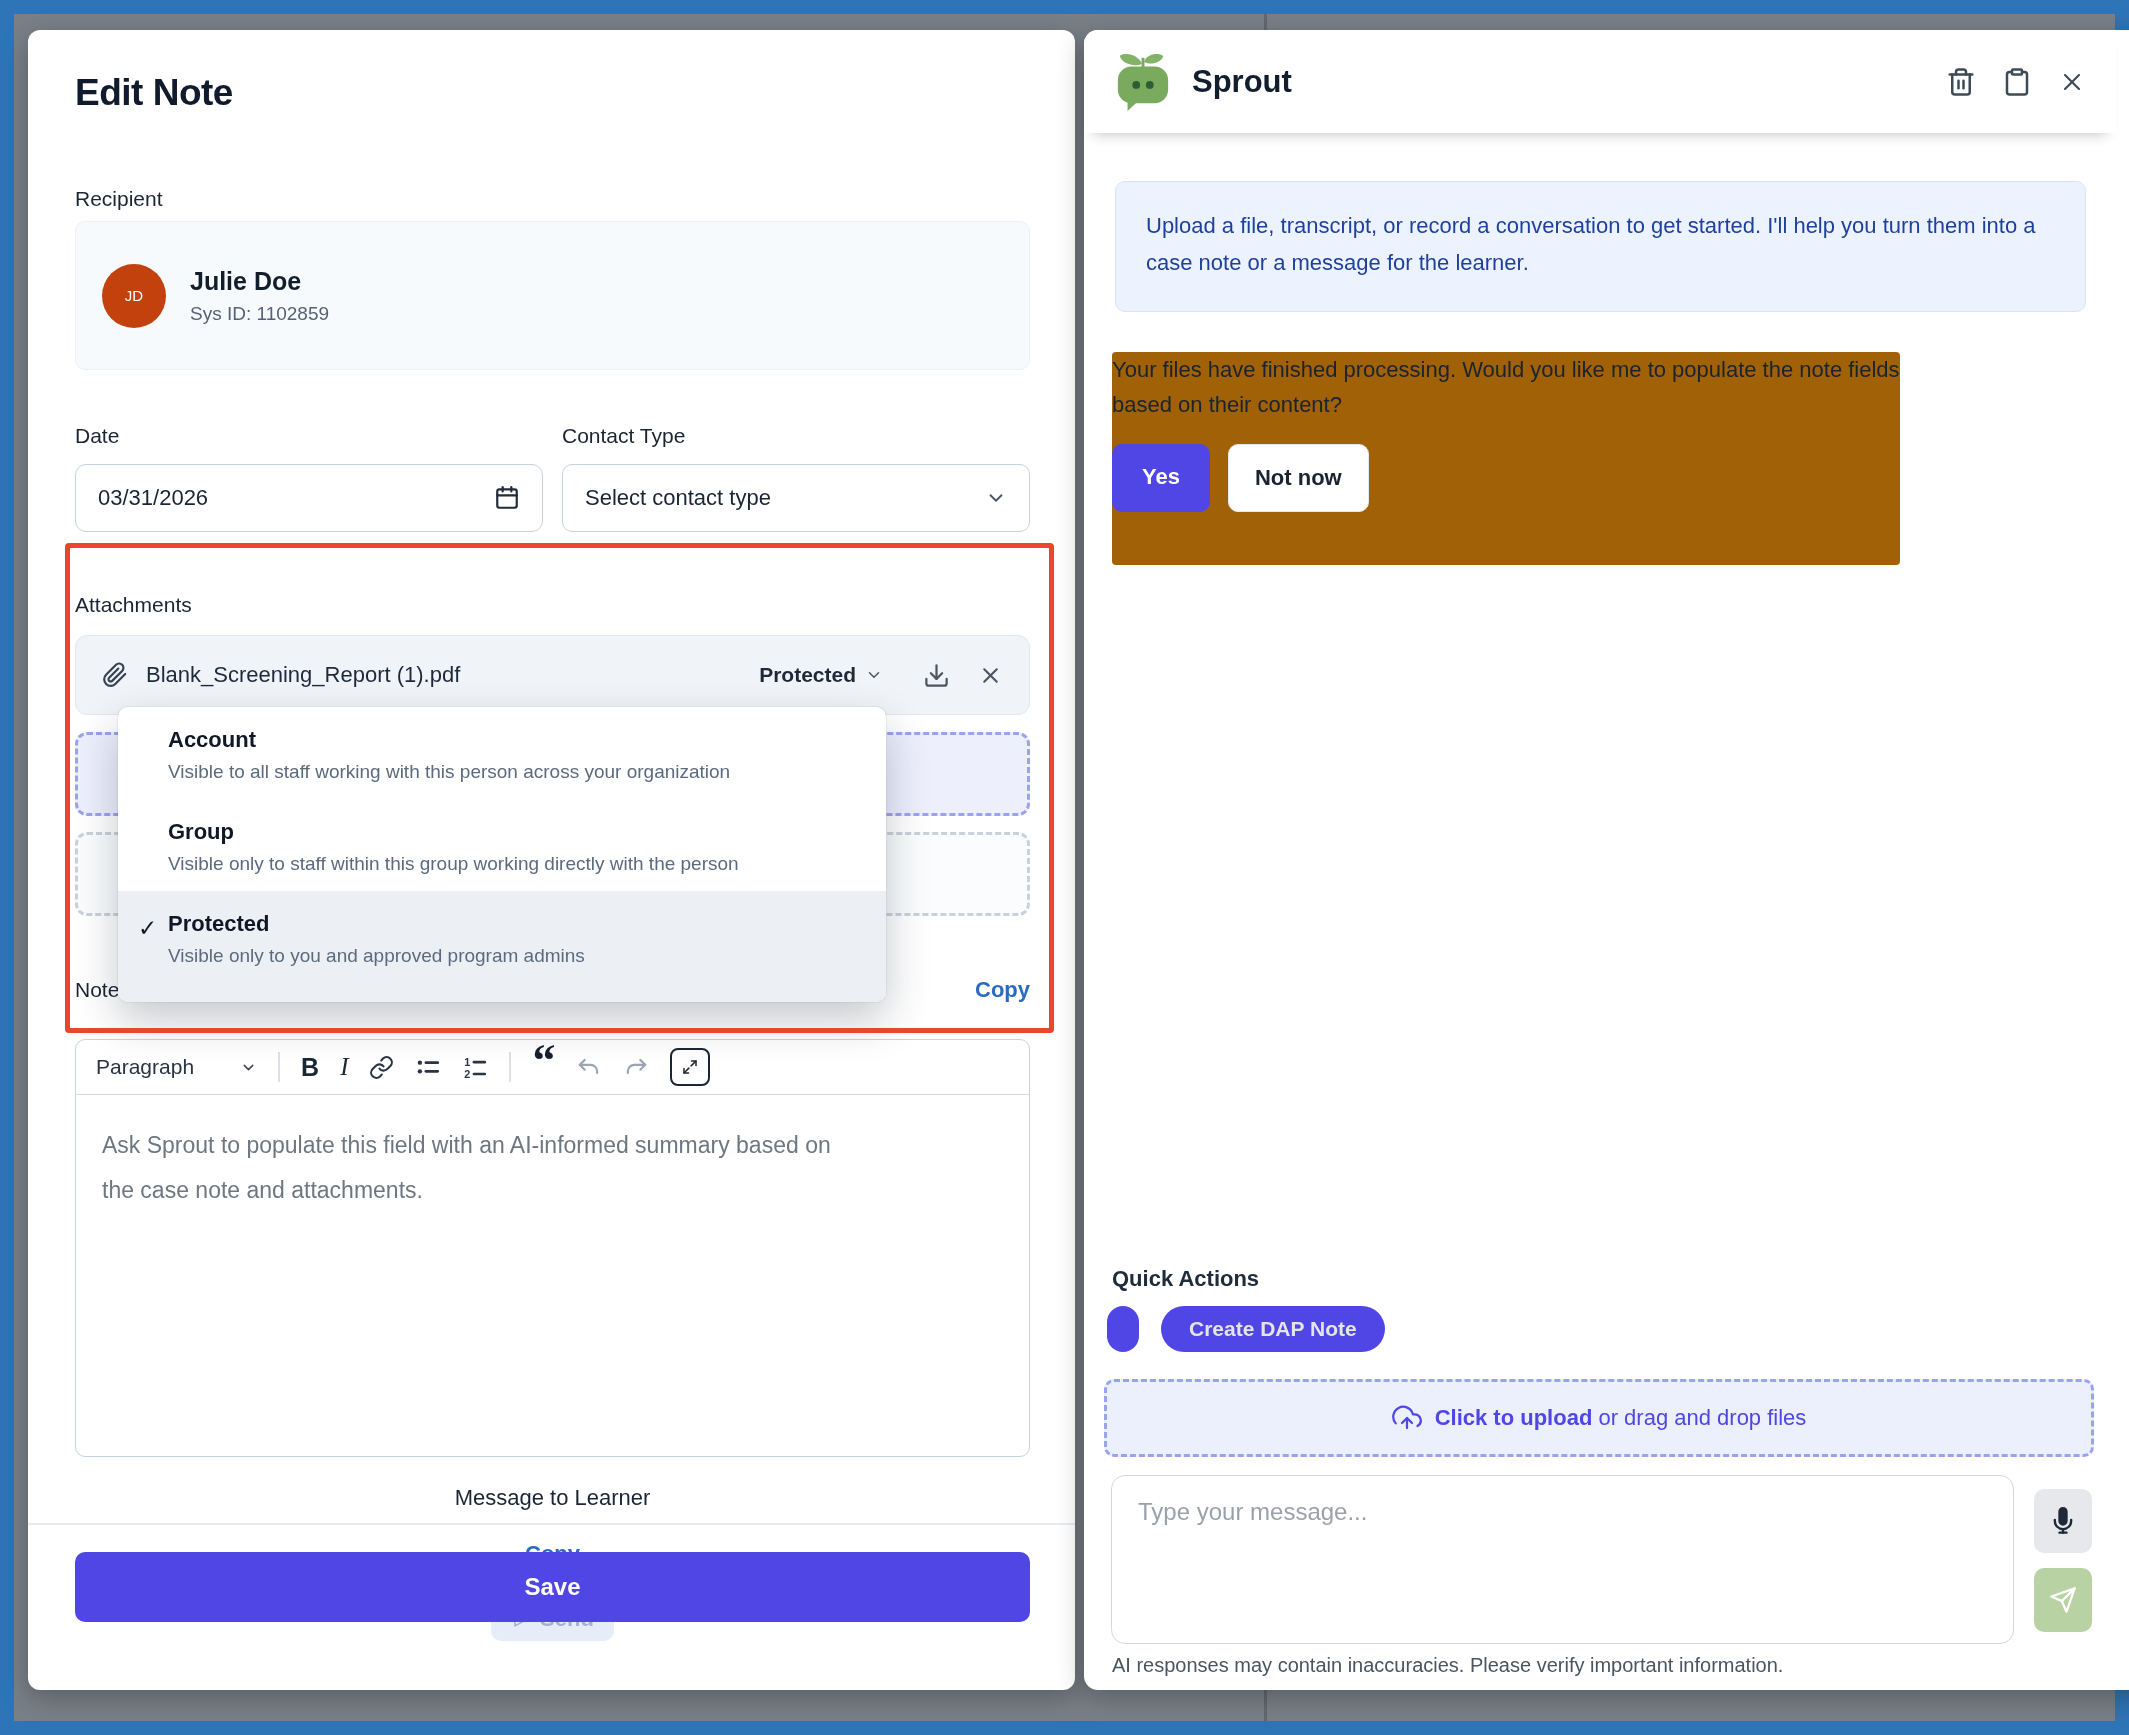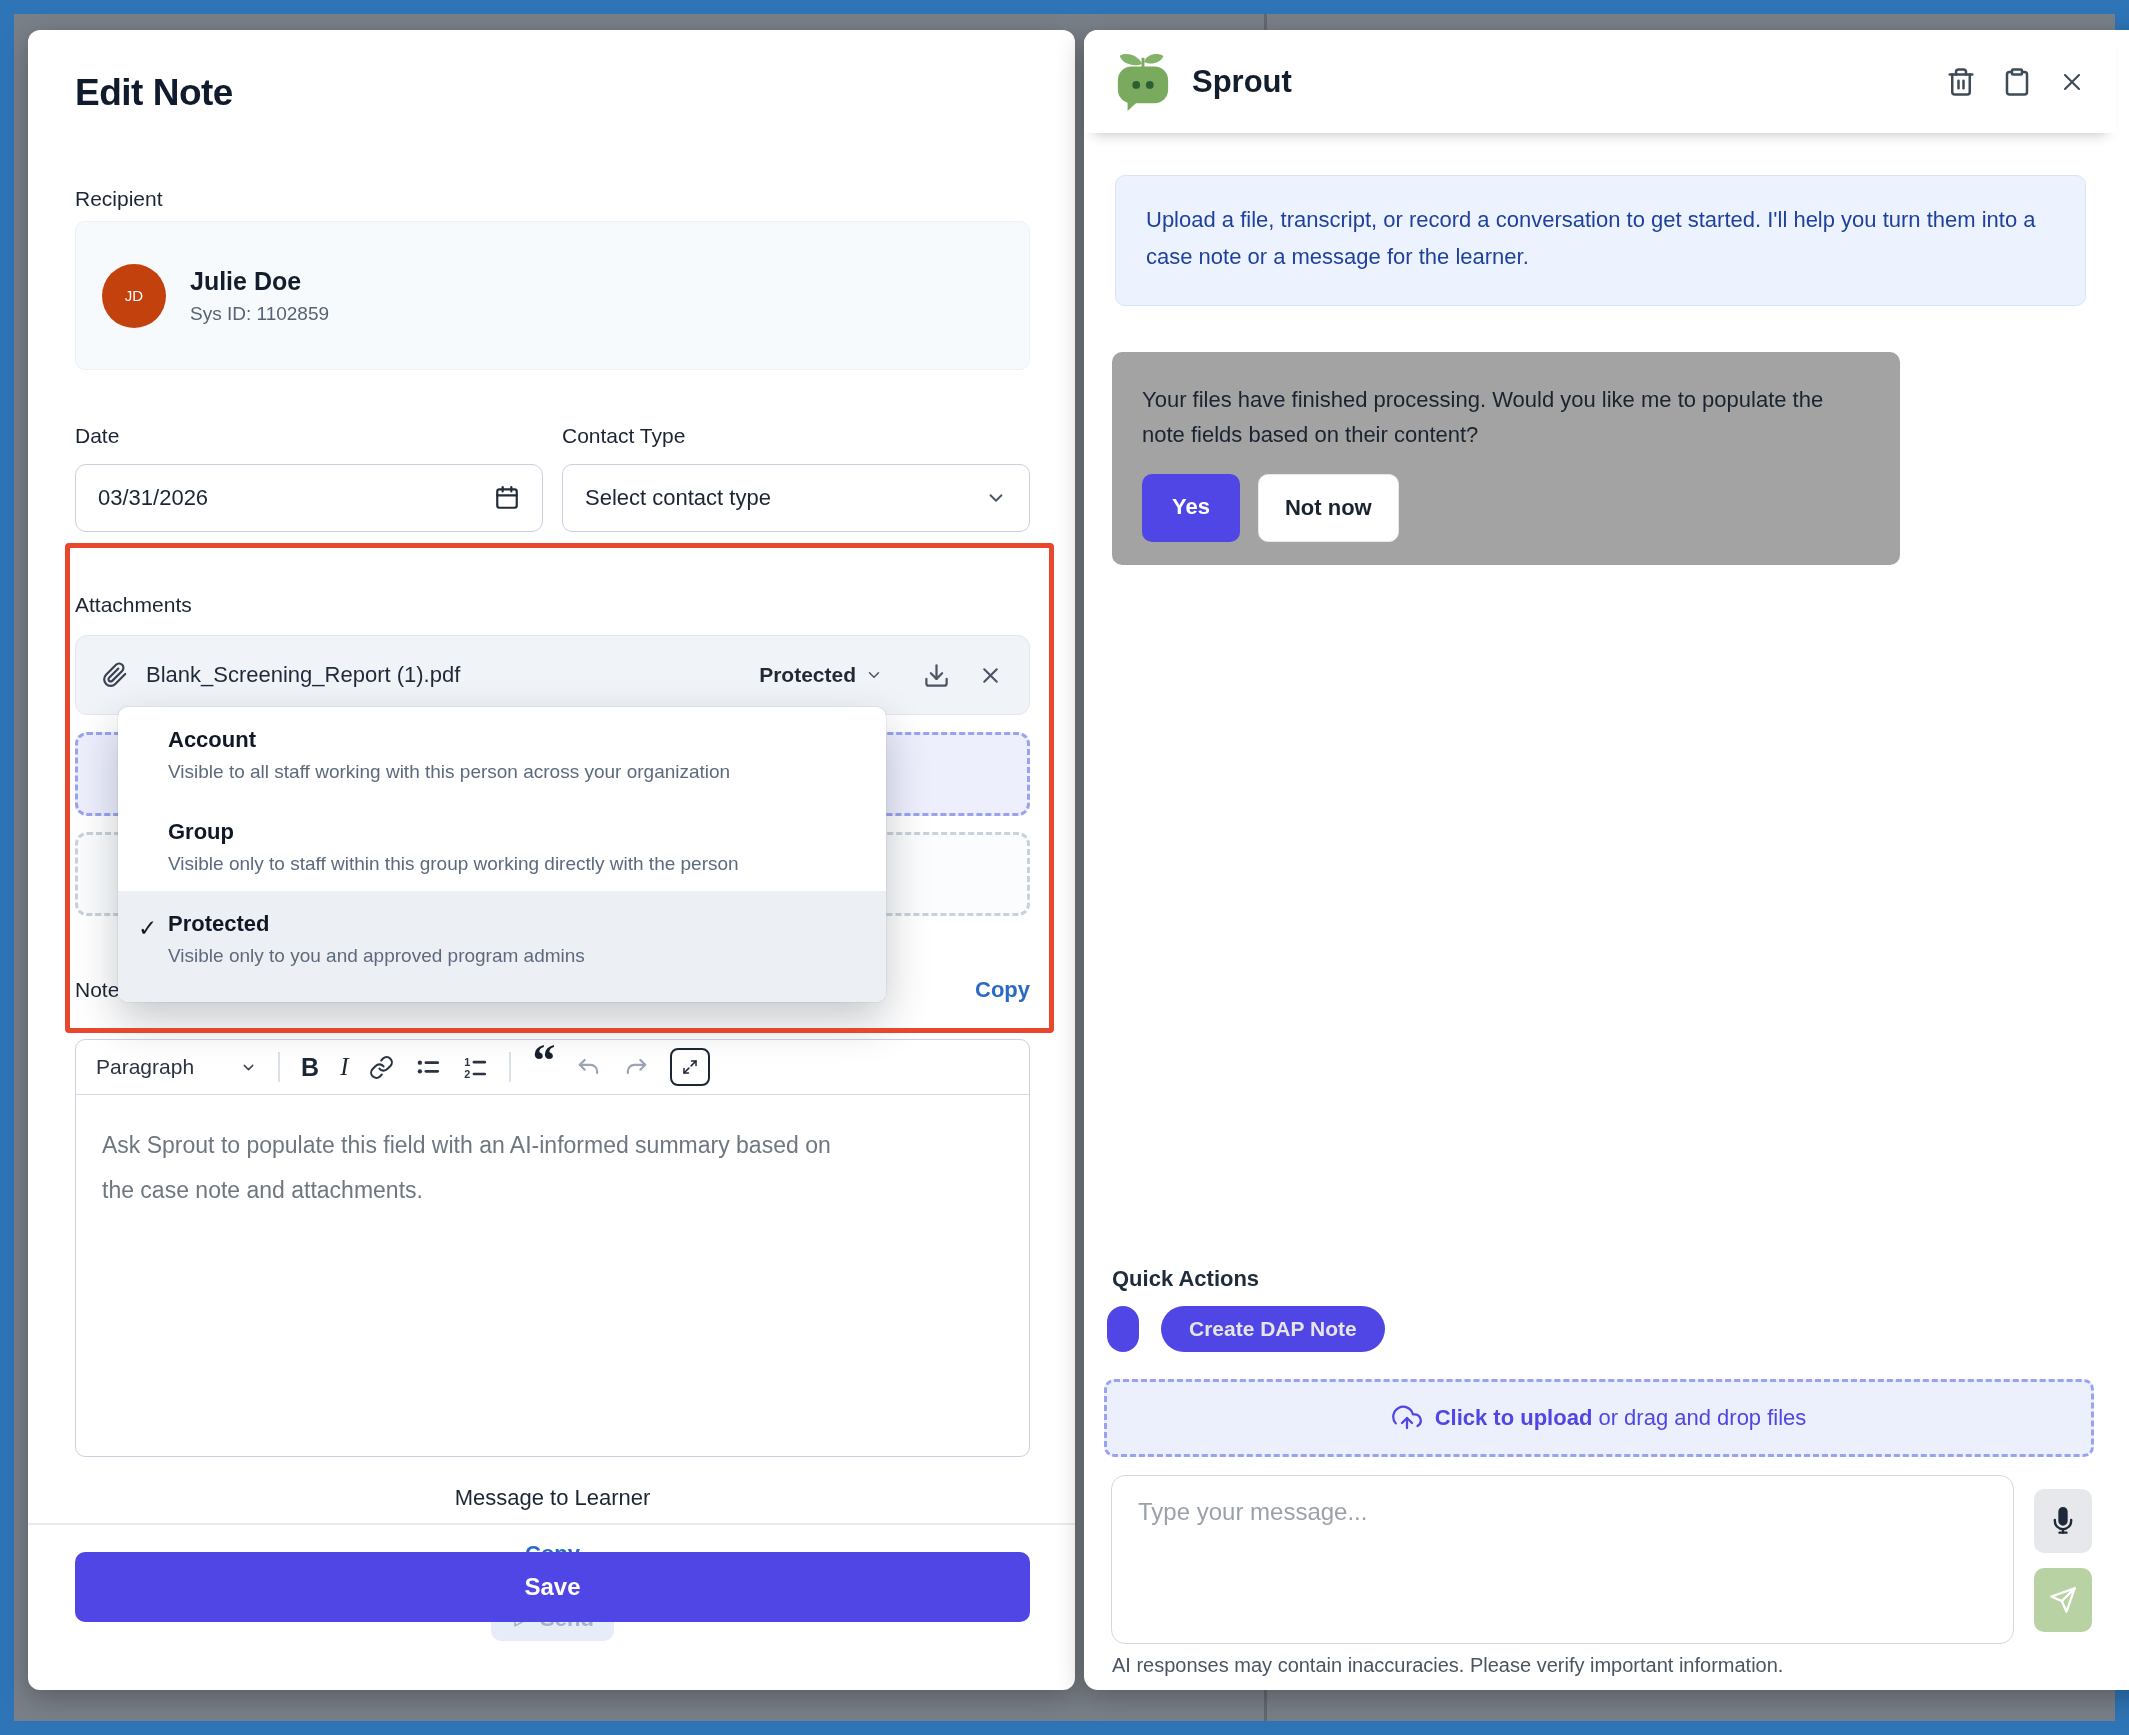--- a/index.html
+++ b/index.html
@@ -63,24 +63,24 @@
   .hdivider{left:0;top:1493px;width:1047px;height:1.5px;background:#e8ebef;}
   .save-btn{left:47px;top:1522px;width:955px;height:70px;background:#4f46e5;border-radius:10px;
       color:#ffffff;font-size:24px;font-weight:700;display:grid;place-items:center;}
 
   
   .sp-header{position:absolute;left:0;top:0;width:1032px;height:103px;background:#fff;
       border-radius:14px 14px 0 0;display:flex;align-items:center;padding:0 30px;gap:20px;
       box-sizing:border-box;box-shadow:0 10px 14px -10px rgba(15,23,42,.30);z-index:5;}
   .sp-title{font-size:31px;font-weight:800;color:#131e2c;flex:1;}
   .sp-hicons{display:flex;align-items:center;gap:26px;color:#3f4a57;}
-  .info-box{left:31px;top:145px;width:971px;height:131px;background:#edf3fe;border:1px solid #d8e3f8;
+  .info-box{left:31px;top:151px;width:971px;height:131px;background:#edf3fe;border:1px solid #d8e3f8;
       border-radius:10px;padding:26px 30px;box-sizing:border-box;font-size:22px;line-height:1.68;color:#1f419e;}
-  .proc-card{left:28px;top:322px;width:788px;height:213px;background:#a3a3a3;border-radius:10px;
-      padding:30px;box-sizing:border-box;font-size:22px;line-height:1.6;color:#1a2330;}
+  .proc-card{left:28px;top:322px;width:788px;height:213px;background:#a16207;border-radius:4px;
+      box-sizing:border-box;font-size:22px;line-height:1.6;color:#1a2330;}
   .proc-btns{margin-top:22px;display:flex;gap:18px;}
   .btn-yes{background:#4f46e5;color:#fff;font-size:22px;font-weight:700;padding:15px 30px;border-radius:10px;}
   .btn-notnow{background:#fff;border:1.5px solid #e4e9f1;color:#1a2330;font-size:22px;font-weight:600;
       padding:15px 26px;border-radius:10px;box-sizing:border-box;}
   .qa-label{left:28px;top:1236px;font-size:22px;font-weight:600;color:#212c3a;}
   .qa-sliver{left:23px;top:1276px;width:32px;height:46px;border-radius:23px;background:#4f46e5;}
   .qa-dap{left:77px;top:1276px;height:46px;border-radius:23px;background:#4f46e5;color:#e5e5e5;
       font-size:21px;font-weight:700;display:flex;align-items:center;padding:0 28px;}
   .upload-area{left:20px;top:1349px;width:990px;height:78px;border:3px dashed #99a3ef;background:#eceffc;
       border-radius:10px;box-sizing:border-box;display:flex;align-items:center;justify-content:center;gap:13px;

